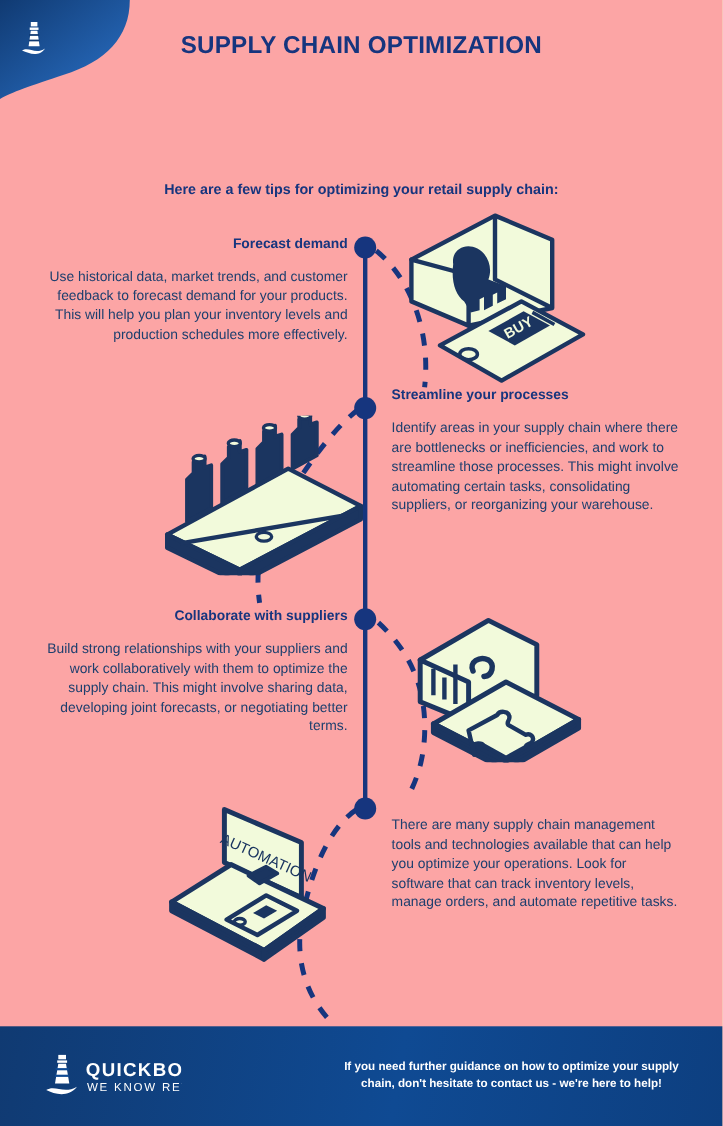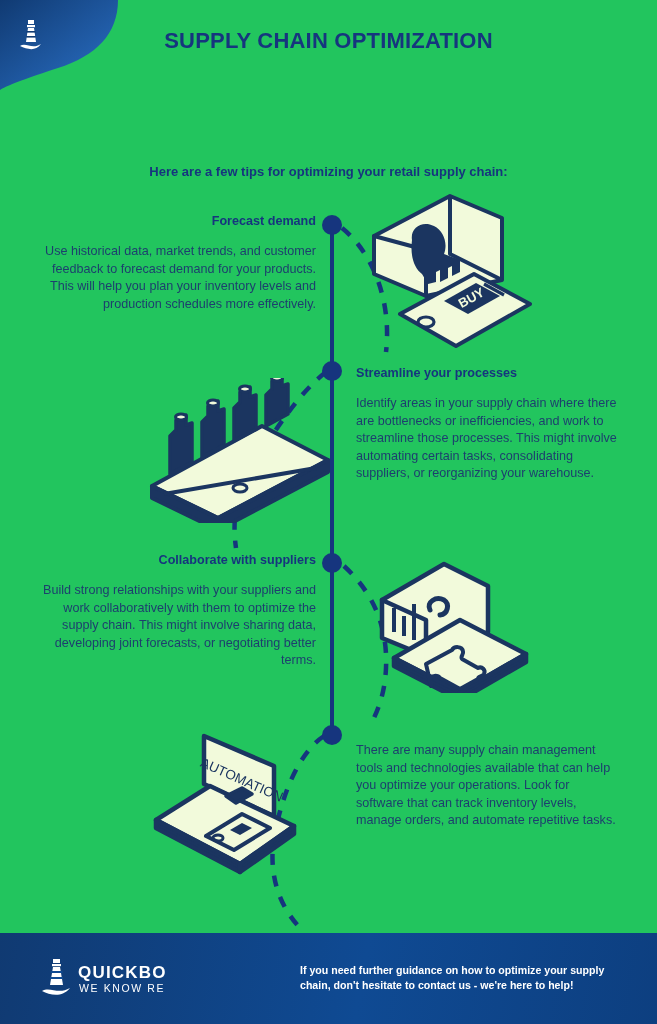--- a/index.html
+++ b/index.html
@@ -4,21 +4,21 @@
 <style>
   * { margin:0; padding:0; box-sizing:border-box; }
   html,body { width:657px; height:1024px; }
   body {
     font-family:"Liberation Sans", sans-serif;
     background:#f2fadb;
     position:relative;
     overflow:hidden;
     color:#16355f;
   }
-  .page { position:relative; width:657px; height:1024px; background:#22c55e; overflow:hidden; }
+  .page { position:relative; width:657px; height:1024px; background:#fca5a5; overflow:hidden; }
 
   
   .corner-swoosh { position:absolute; left:0; top:0; width:160px; height:90px; }
   .corner-logo { position:absolute; left:18px; top:18px; width:26px; height:36px; }
 
   
   .header { position:absolute; left:0; top:28px; width:657px; text-align:center; }
   .title {
     font-size:22px; font-weight:bold; letter-spacing:.2px; color:#16357e;
   }
@@ -49,40 +49,40 @@
 
   
   .tip { position:absolute; }
   .tip-title { font-size:12.6px; font-weight:bold; color:#16357e; }
   .tip-body { font-size:12.6px; line-height:17.5px; color:#1d3f6e; margin-top:15px; }
 
   .tip-left  { text-align:right; }
   .tip-right { text-align:left; }
 
   .tip1 { left:40px; top:214px; width:276px; }
-  .tip2 { left:356px; top:366px; width:262px; }
+  .tip2 { left:356px; top:352px; width:262px; }
   .tip3 { left:40px; top:553px; width:276px; }
   .tip4 { left:356px; top:727px; width:260px; }
 
   
   .illo { position:absolute; }
   .illo1 { left:352px; top:188px; width:190px; height:165px; }
   .illo2 { left:140px; top:378px; width:200px; height:145px; }
   .illo3 { left:366px; top:558px; width:170px; height:135px; }
   .illo4 { left:148px; top:728px; width:185px; height:162px; }
 
   
   .footer {
     position:absolute; left:0; top:933px; width:657px; height:91px;
     background:linear-gradient(100deg,#103a72 0%,#0f4a93 55%,#0d3f80 100%);
   }
   .footer-logo { position:absolute; left:40px; top:25px; width:125px; height:42px; }
   .footer-text {
     position:absolute; left:300px; top:30px; width:330px;
-    text-align:left; color:#ffffff; font-size:10.6px;
+    text-align:center; color:#ffffff; font-size:10.6px;
     font-weight:bold; line-height:14.5px;
   }
 </style>
 </head>
 <body>
 
 <div class="page">
 
   <svg class="corner-swoosh" viewBox="0 0 160 90">
     <defs>

